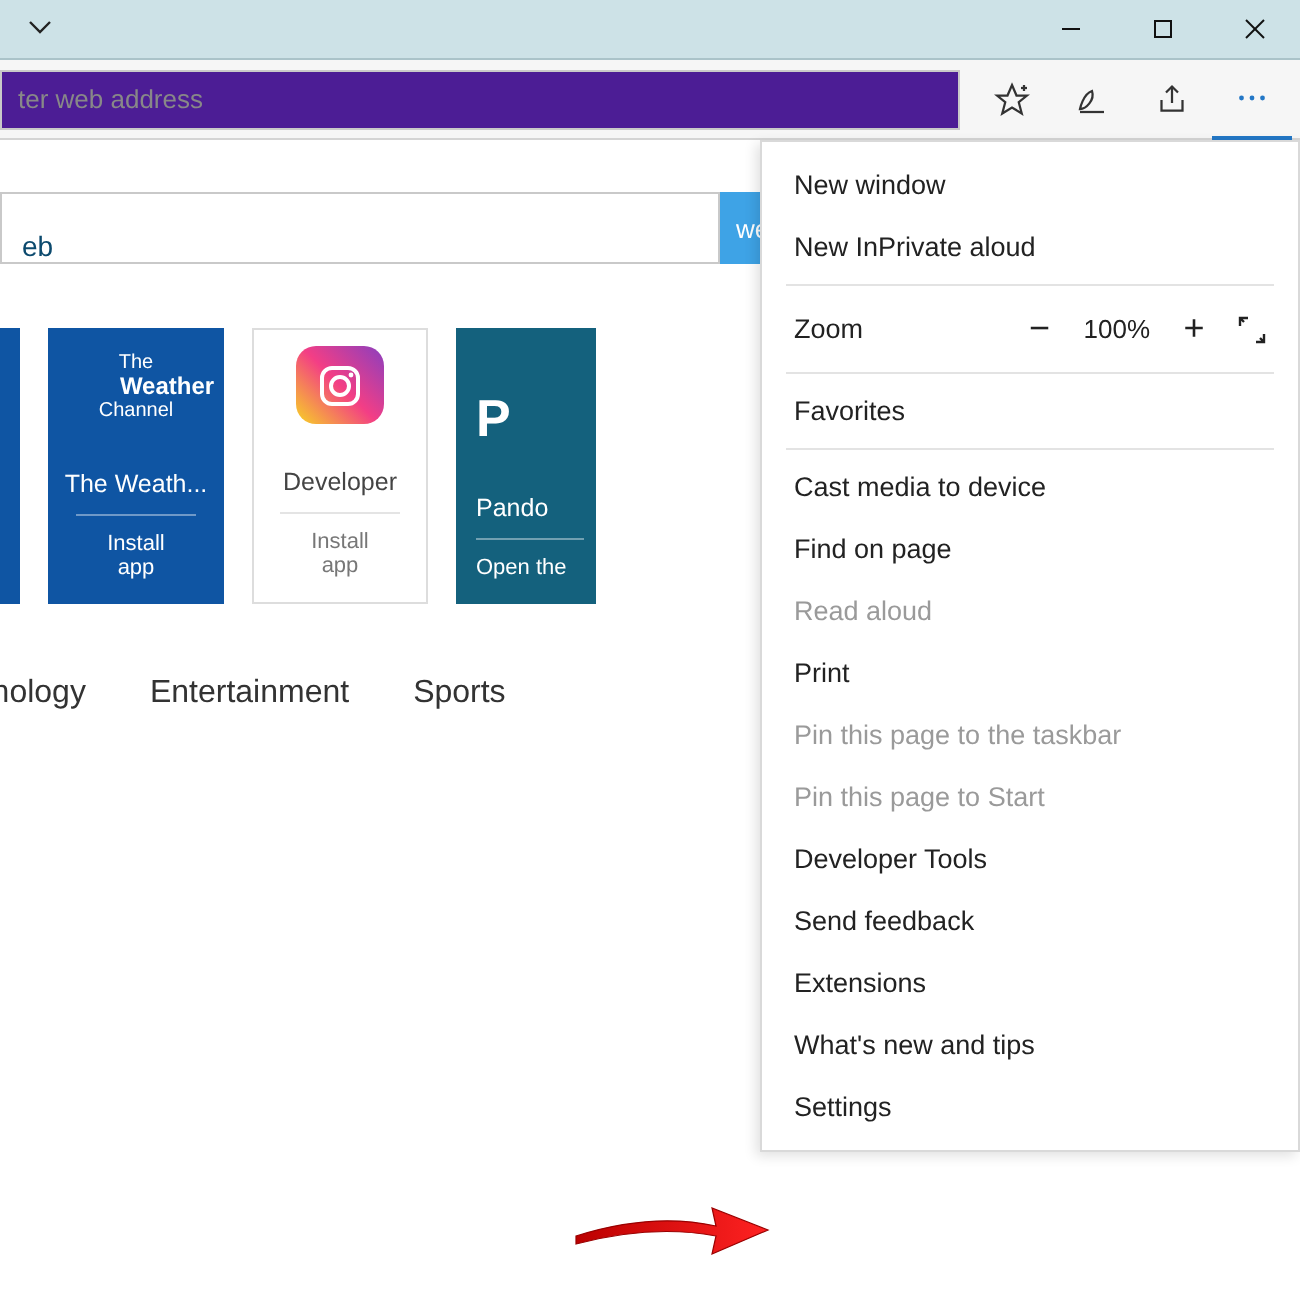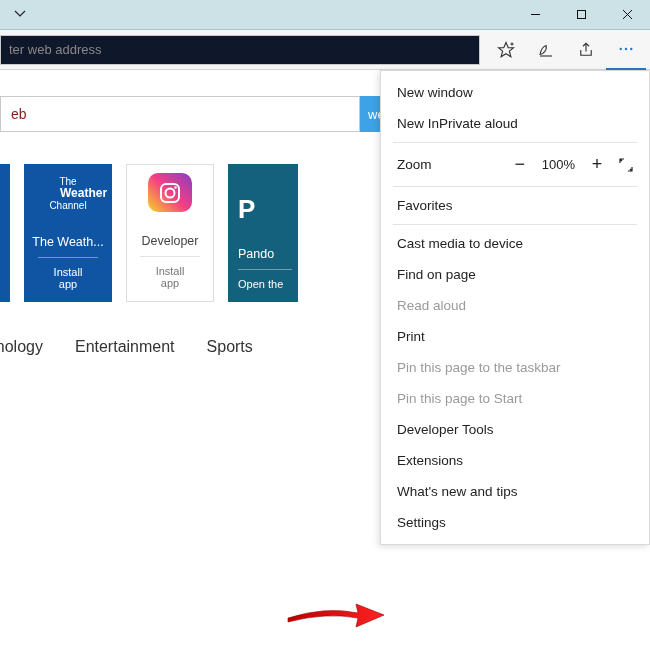--- a/index.html
+++ b/index.html
@@ -6,28 +6,28 @@
   body { width: 650px; height: 645px; background: #fff; overflow: hidden; position: relative; }
 
   .titlebar { height: 30px; background: #cde2e7; display: flex; justify-content: space-between; align-items: flex-start; border-bottom: 1px solid #aac3c9; }
   .titlebar-left { padding-left: 6px; height: 28px; display:flex; align-items:center;}
   .newtab-chevron { width:28px; height:28px; display:flex; align-items:center; justify-content:center; color:#222; font-size:14px;}
   .win-controls { display: flex; }
   .win-btn { width: 46px; height: 28px; display:flex; align-items:center; justify-content:center; color:#111; }
   .win-btn svg{ display:block;}
 
   .toolbar { height: 40px; background: #f6f6f6; border-bottom: 1px solid #d4d4d4; display:flex; align-items:center; }
-  .addressbar { flex:1; height:30px; margin: 0 6px 0 0; background:#0f172a; border:1px solid #c9c9c9; display:flex; align-items:center; padding:0 8px; color:#888; font-size:13px; overflow:hidden;}
+  .addressbar { flex:1; height:30px; margin: 0 6px 0 0; background:#4c1d95; border:1px solid #c9c9c9; display:flex; align-items:center; padding:0 8px; color:#888; font-size:13px; overflow:hidden;}
   .tbicons { display:flex; align-items:center; gap:0; padding-right:4px;}
   .tbicon { width:40px; height:40px; display:flex; align-items:center; justify-content:center; color:#333;}
   .tbicon.more { color:#2377c6; border-bottom:2px solid #2377c6;}
   
   .content { position:relative; padding-top:26px; background:#fff;}
   .searchrow { display:flex; height:36px; margin-left:0;}
-  .searchbox { flex:0 0 360px; border:1px solid #c9c9c9; background:#fff; display:flex; align-items:center; padding:0 10px; color:#7f1d1d; font-size:14px;}
+  .searchbox { flex:0 0 360px; border:1px solid #c9c9c9; background:#fff; display:flex; align-items:flex-end; padding:0 10px; color:#0c4a6e; font-size:14px;}
   .searchbtn { width:70px; background:#3ea3e6; color:#fff; display:flex; align-items:center; justify-content:flex-start; padding-left:8px; font-size:13px;}
   
   .tiles { display:flex; gap:14px; margin-top:32px; padding-left:0; margin-left:-40px;}
   .tile { width:88px; height:138px; display:flex; flex-direction:column; align-items:center; justify-content:flex-end; color:#fff; font-size:12px; padding:8px 6px; text-align:center;}
   .tile .name{ font-size:12.5px; margin-bottom:8px;}
   .tile .action{ font-size:11px; padding:4px 8px; border-top:1px solid rgba(255,255,255,.4); width:80%; padding-top:8px;}
   .tile.white{ background:#fff; border:1px solid #ddd; color:#444;}
   .tile.white .action{ border-top:1px solid #e4e4e4; color:#777;}
   .iglogo{ width:44px; height:44px; border-radius:10px; background:linear-gradient(45deg,#f7d423,#f33e85,#8a3fbf); display:flex; align-items:center; justify-content:center; margin-bottom:22px;}
   .tw-text{ font-size:10px; line-height:1.1; text-align:center; margin-bottom:24px;}
@@ -204,20 +204,23 @@
   <div class="mi disabled">
       <span>Pin this page to the taskbar</span>
     </div>
   <div class="mi disabled">
       <span>Pin this page to Start</span>
     </div>
   <div class="mi">
       <span>Developer Tools</span>
     </div>
   <div class="mi">
+      <span>Send feedback</span>
+    </div>
+  <div class="mi">
       <span>Extensions</span>
     </div>
   <div class="mi">
       <span>What's new and tips</span>
     </div>
   <div class="mi">
       <span>Settings</span>
     </div>
 </div>
 

